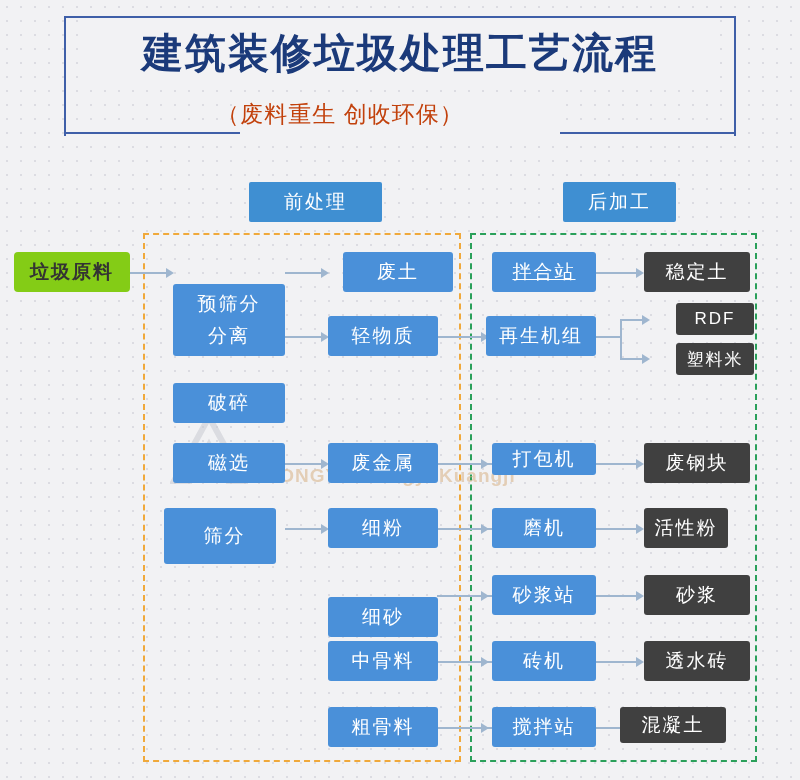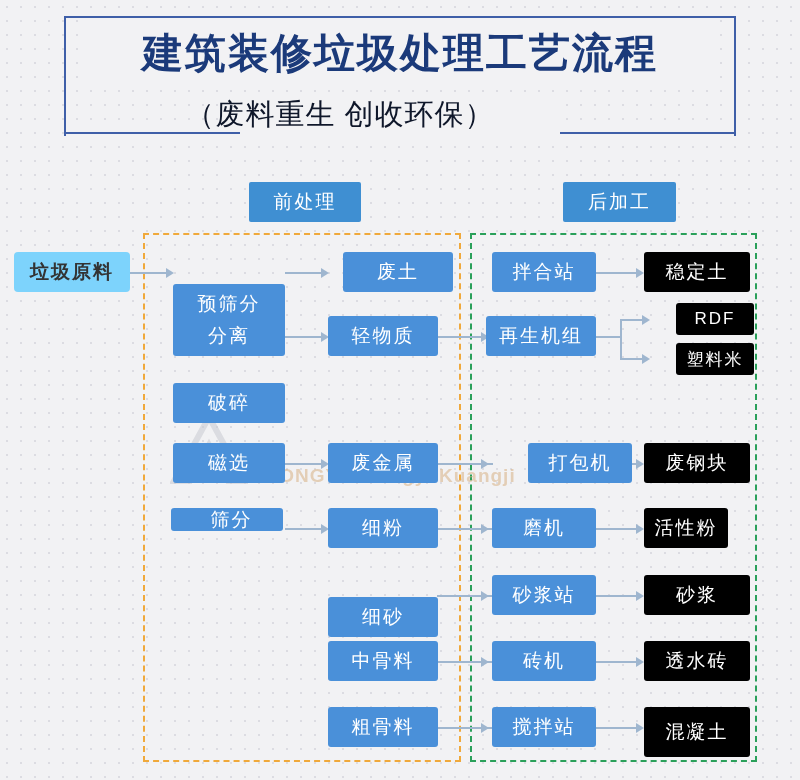--- a/index.html
+++ b/index.html
@@ -42,21 +42,21 @@
   .main-title{
     position:absolute;left:0;top:24px;width:800px;
     text-align:center;
     font-size:41px;font-weight:bold;color:#1b3a7a;
     letter-spacing:2px;
     line-height:58px;
   }
   .sub-title{
     position:absolute;left:0;top:96px;width:680px;
     text-align:center;
-    font-size:29px;color:#0f172a;
+    font-size:23px;color:#c2410c;
     letter-spacing:1px;
     line-height:36px;
   }
 
   
   .watermark{
     position:absolute;left:160px;top:405px;width:480px;height:110px;
     pointer-events:none;opacity:.55;
   }
   .wm-cn{
@@ -90,24 +90,24 @@
     letter-spacing:2px;
   }
 
   .node{
     position:absolute;box-sizing:border-box;
     display:flex;align-items:center;justify-content:center;
     font-size:19px;color:#ffffff;letter-spacing:2px;
     border-radius:3px;
   }
   .node.blue{background:#4a90d9;}
-  .node.green{background:#000000;}
+  .node.green{background:#404040;}
   .node.green.small{font-size:17px;}
   .node.yellow{
-    background:#7dd3fc;color:#333333;font-weight:bold;
+    background:#84cc16;color:#333333;font-weight:bold;
     border-radius:4px;
   }
 
   
   .conn{position:absolute;background:#9fb6cf;}
   .arrow{
     position:absolute;width:0;height:0;
     border-top:5px solid transparent;
     border-bottom:5px solid transparent;
     border-left:8px solid #9fb6cf;
@@ -122,21 +122,21 @@
   <div class="title-frame"></div>
   <div class="title-mask"></div>
   <div class="title-mask2"></div>
   <div class="main-title">建筑装修垃圾处理工艺流程</div>
   <div class="sub-title">（废料重生 创收环保）</div>
 </div>
 
 <div class="group pre" style="left:143px;top:233px;width:318px;height:529px;"></div>
 <div class="group post" style="left:470px;top:233px;width:287px;height:529px;"></div>
 
-<div class="phase-label" style="left:249px;top:182px;width:112px;height:40px;">前处理</div>
+<div class="phase-label" style="left:249px;top:182px;width:133px;height:40px;">前处理</div>
 <div class="phase-label" style="left:563px;top:182px;width:113px;height:40px;">后加工</div>
 
 <div class="watermark">
   <svg class="wm-logo" viewBox="0 0 78 78">
     <polygon points="39,6 74,70 58,70 39,34 20,70 4,70" fill="none" stroke="#c9cbd2" stroke-width="6"></polygon>
     <rect x="24" y="44" width="30" height="6" fill="#c9cbd2"></rect>
   </svg>
   <div class="wm-en">ZHONGYI  Zhongyi Kuangji</div>
 </div>
 
@@ -197,38 +197,38 @@
 
 <div class="conn" style="left:596px;top:727px;width:42px;height:2px;"></div>
 <div class="arrow" style="left:636px;top:723px;"></div>
 
 <div class="node yellow" style="left:14px;top:252px;width:116px;height:40px;">垃圾原料</div>
 
 <div class="node blue" style="left:173px;top:252px;width:112px;height:40px;margin-top:32px;">预筛分</div>
 <div class="node blue" style="left:173px;top:316px;width:112px;height:40px;">分离</div>
 <div class="node blue" style="left:173px;top:383px;width:112px;height:40px;">破碎</div>
 <div class="node blue" style="left:173px;top:443px;width:112px;height:40px;">磁选</div>
-<div class="node blue" style="left:171px;top:508px;width:112px;height:23px;padding-left:9px;">筛分</div>
+<div class="node blue" style="left:164px;top:508px;width:112px;height:56px;padding-left:9px;">筛分</div>
 
 <div class="node blue" style="left:328px;top:252px;width:110px;height:40px;margin-left:15px;">废土</div>
 <div class="node blue" style="left:328px;top:316px;width:110px;height:40px;">轻物质</div>
 <div class="node blue" style="left:328px;top:443px;width:110px;height:40px;">废金属</div>
 <div class="node blue" style="left:328px;top:508px;width:110px;height:40px;">细粉</div>
 <div class="node blue" style="left:328px;top:597px;width:110px;height:40px;">细砂</div>
 <div class="node blue" style="left:328px;top:641px;width:110px;height:40px;">中骨料</div>
 <div class="node blue" style="left:328px;top:707px;width:110px;height:40px;">粗骨料</div>
 
-<div class="node blue" style="left:492px;top:252px;width:104px;height:40px;">拌合站</div>
+<div class="node blue" style="left:492px;top:252px;width:104px;height:40px;text-decoration:underline;">拌合站</div>
 <div class="node blue" style="left:486px;top:316px;width:110px;height:40px;font-family:Liberation Serif, serif;">再生机组</div>
-<div class="node blue" style="left:492px;top:443px;width:104px;height:40px;margin-left:36px;">打包机</div>
+<div class="node blue" style="left:492px;top:443px;width:104px;height:32px;">打包机</div>
 <div class="node blue" style="left:492px;top:508px;width:104px;height:40px;">磨机</div>
 <div class="node blue" style="left:492px;top:575px;width:104px;height:40px;">砂浆站</div>
 <div class="node blue" style="left:492px;top:641px;width:104px;height:40px;">砖机</div>
 <div class="node blue" style="left:492px;top:707px;width:104px;height:40px;">搅拌站</div>
 
 <div class="node green" style="left:644px;top:252px;width:106px;height:40px;">稳定土</div>
 <div class="node green small" style="left:676px;top:303px;width:78px;height:32px;">RDF</div>
 <div class="node green small" style="left:676px;top:343px;width:78px;height:32px;">塑料米</div>
 <div class="node green" style="left:644px;top:443px;width:106px;height:40px;">废钢块</div>
 <div class="node green" style="left:644px;top:508px;width:84px;height:40px;">活性粉</div>
 <div class="node green" style="left:644px;top:575px;width:106px;height:40px;">砂浆</div>
 <div class="node green" style="left:644px;top:641px;width:106px;height:40px;">透水砖</div>
-<div class="node green" style="left:644px;top:707px;width:106px;height:50px;">混凝土</div>
+<div class="node green" style="left:620px;top:707px;width:106px;height:36px;">混凝土</div>
 
 </body></html>

